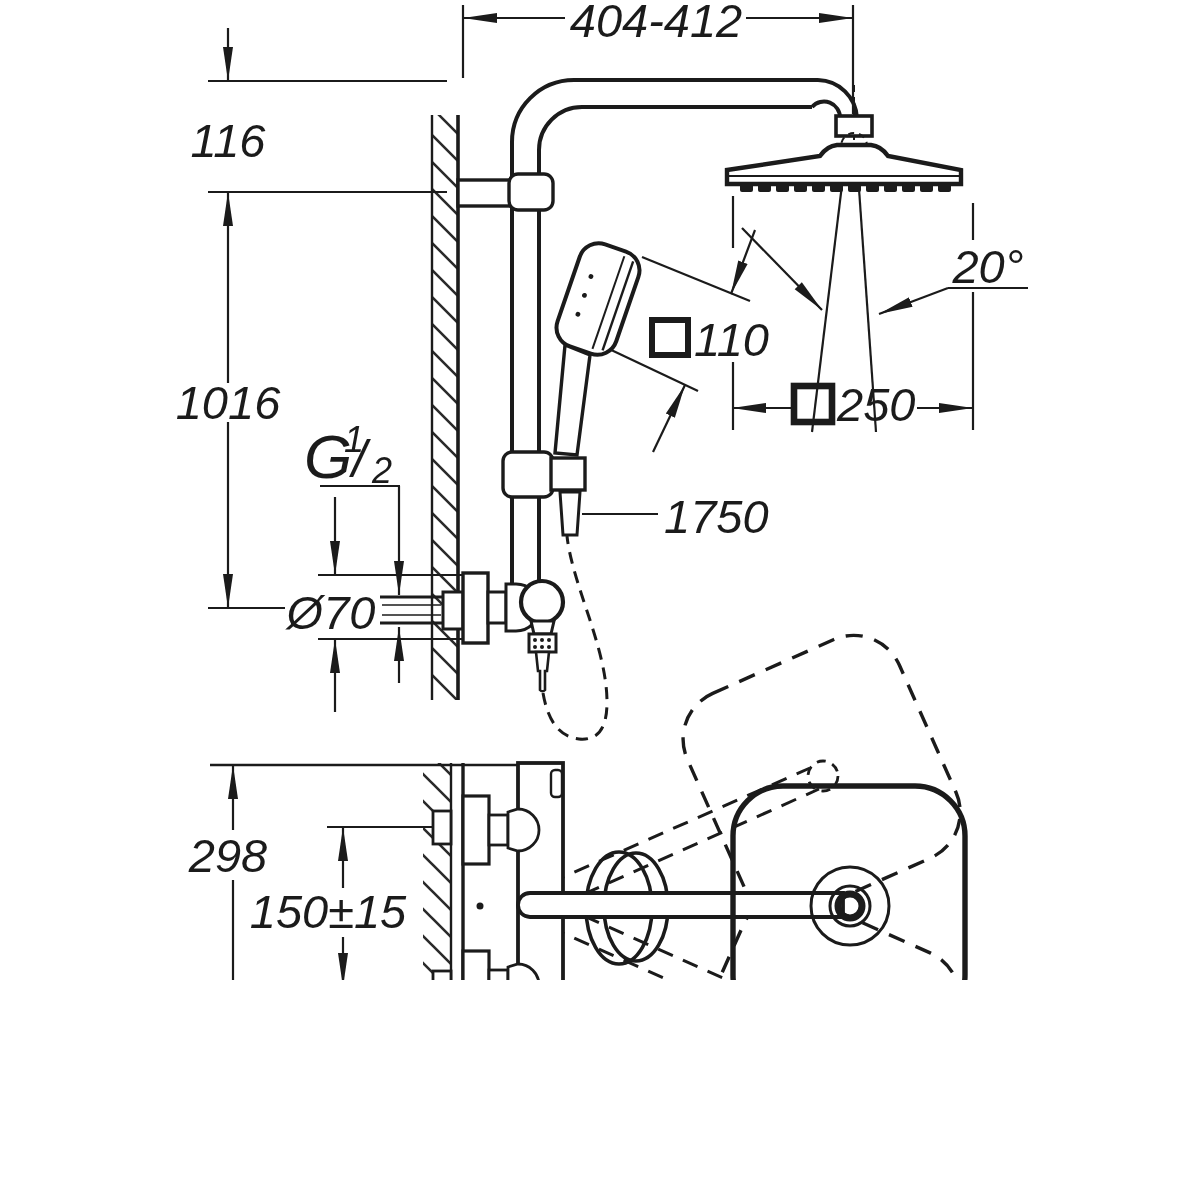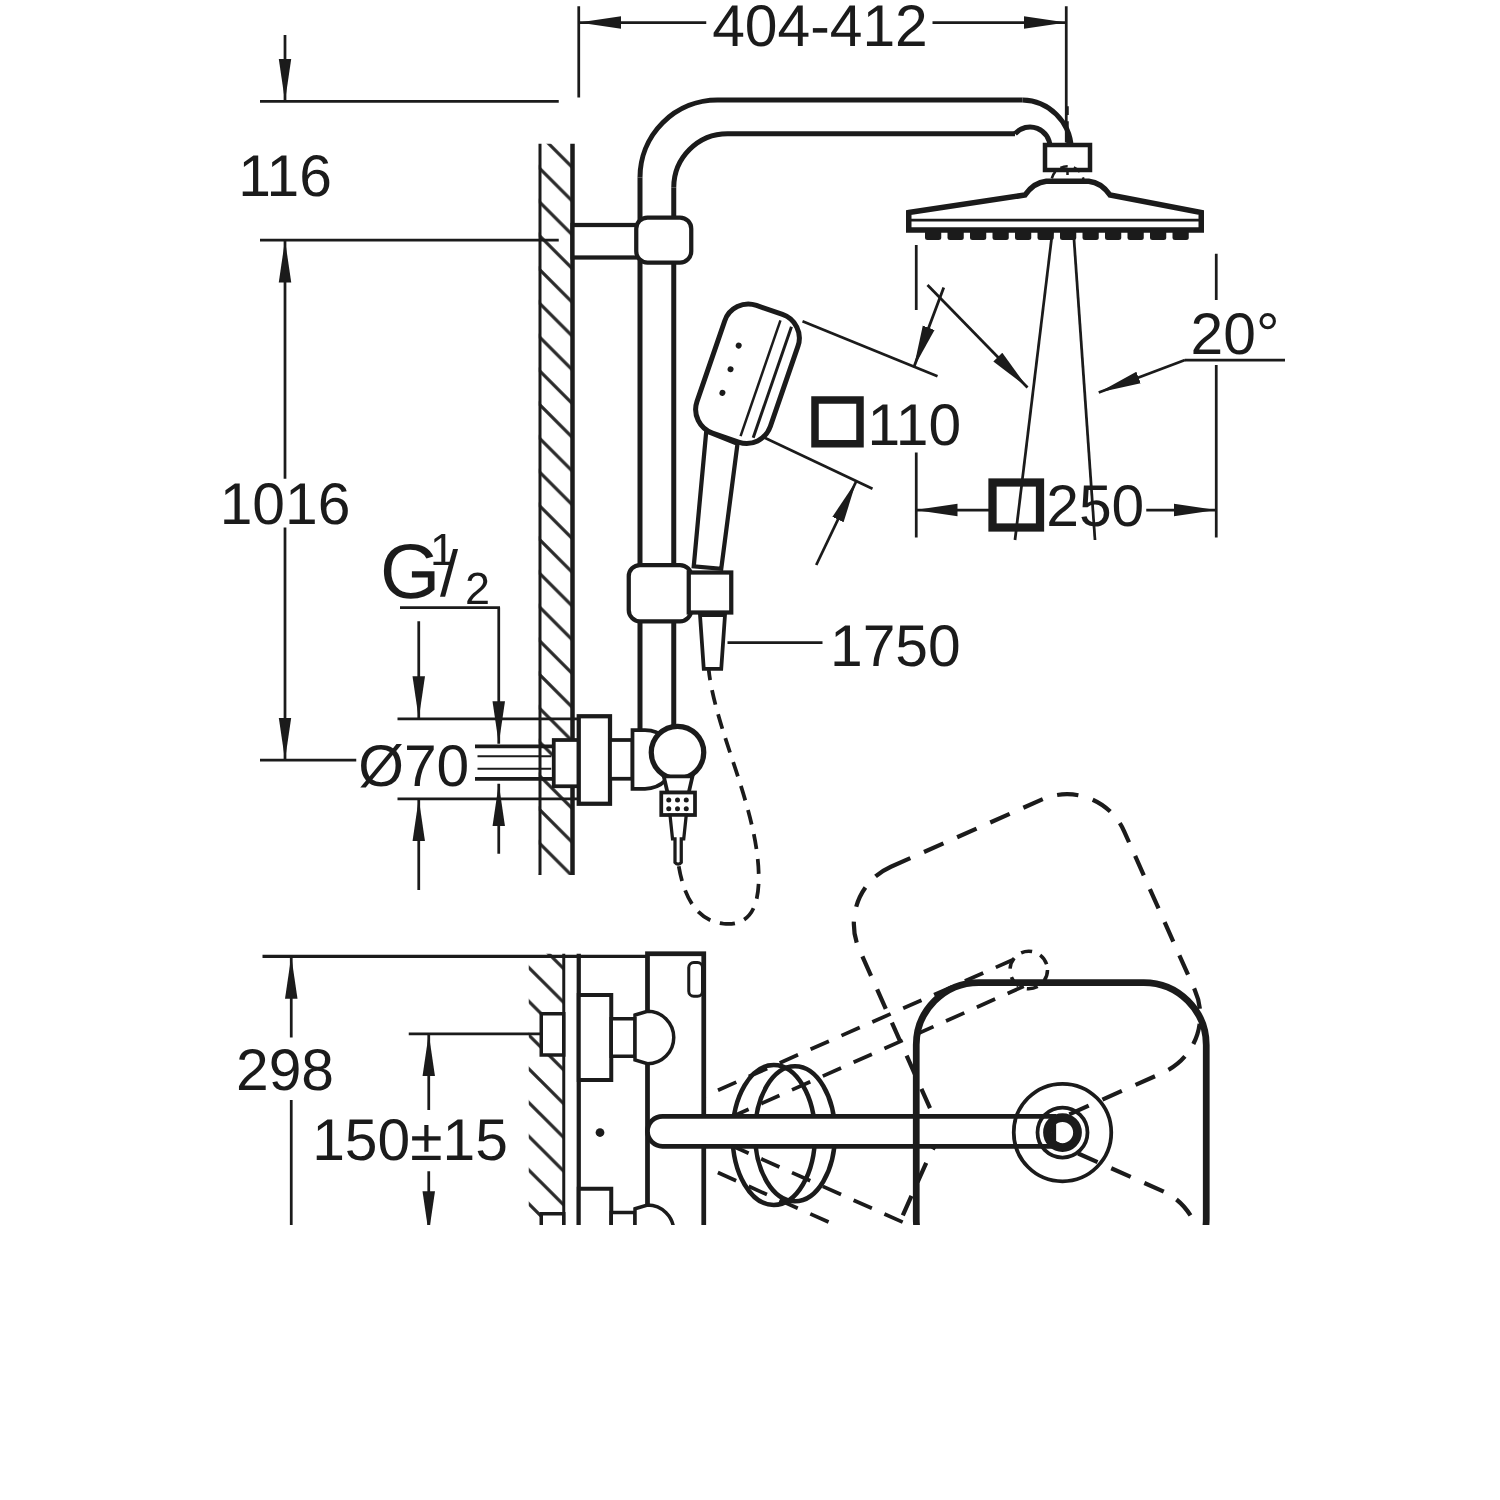--- a/index.html
+++ b/index.html
@@ -1,16 +1,16 @@
 <!DOCTYPE html>
 <html><head>
 <meta charset="utf-8">
 <style>
   html,body{margin:0;padding:0;background:#ffffff;}
-  .stage{position:relative;width:1200px;height:980px;background:#ffffff;overflow:hidden;}
+  .stage{position:relative;width:1200px;height:980px;background:#ffffff;overflow:hidden;font-style:italic;}
   svg{position:absolute;left:0;top:0;}
   svg text{font-family:"Liberation Sans","DejaVu Sans",sans-serif;fill:#1b1b1b;}
   .dim{font-size:47px;}
   .dimsmall{font-size:36px;}
   .gbig{font-size:62px;}
   .slash{font-size:52px;}
 </style>
 </head>
 <body>
 

